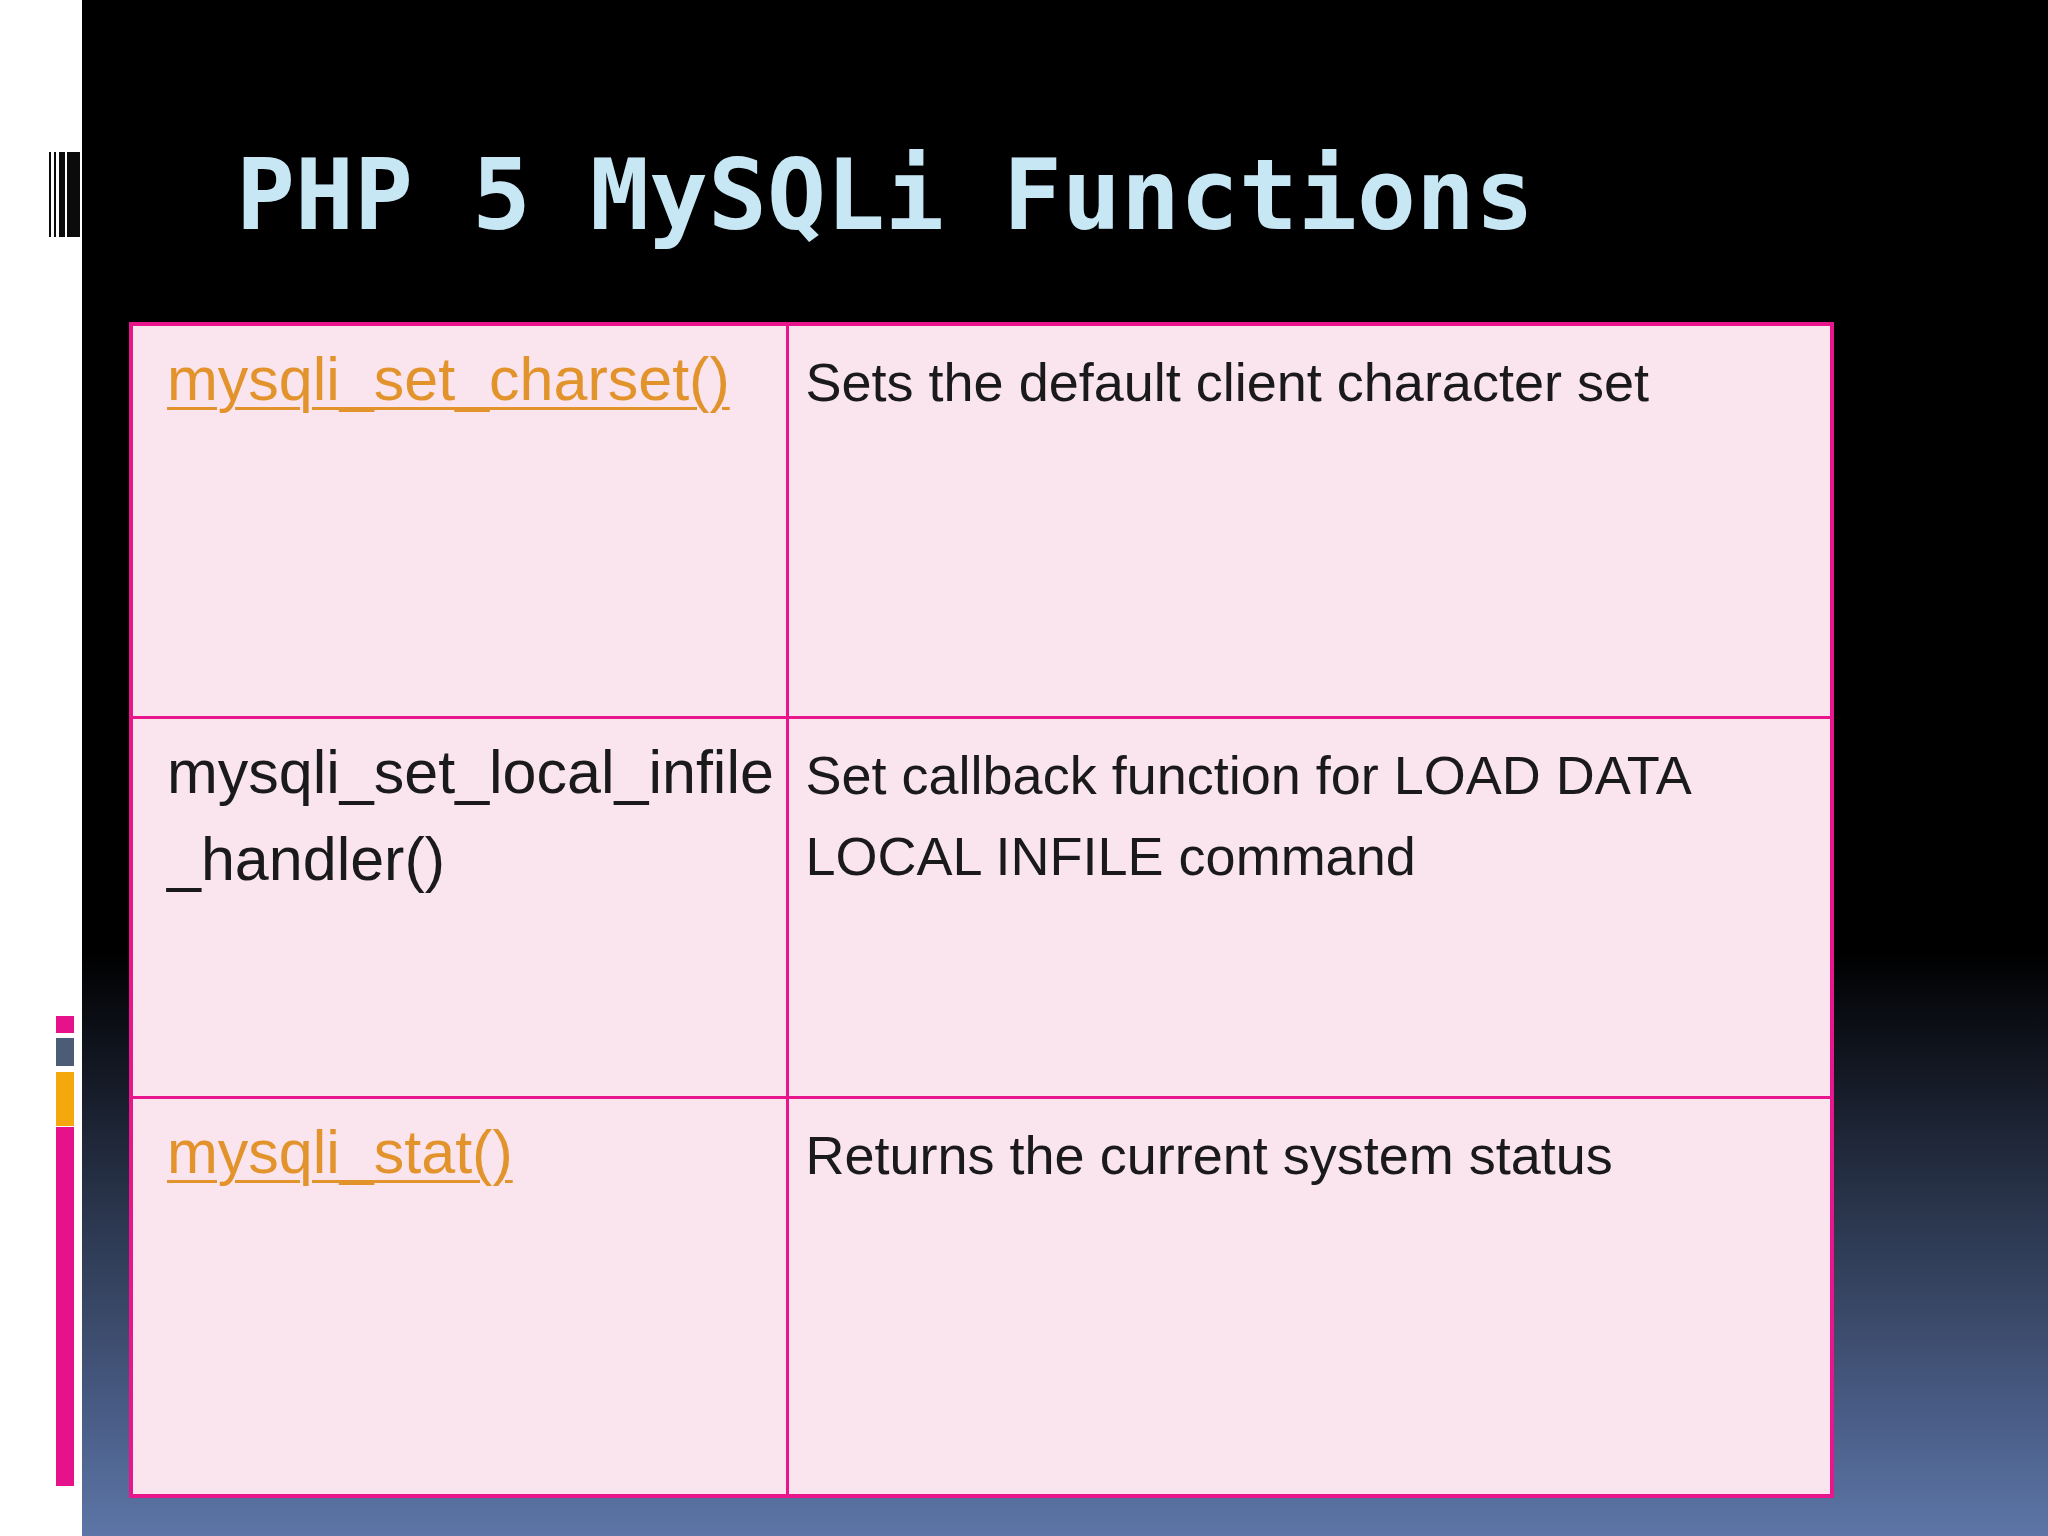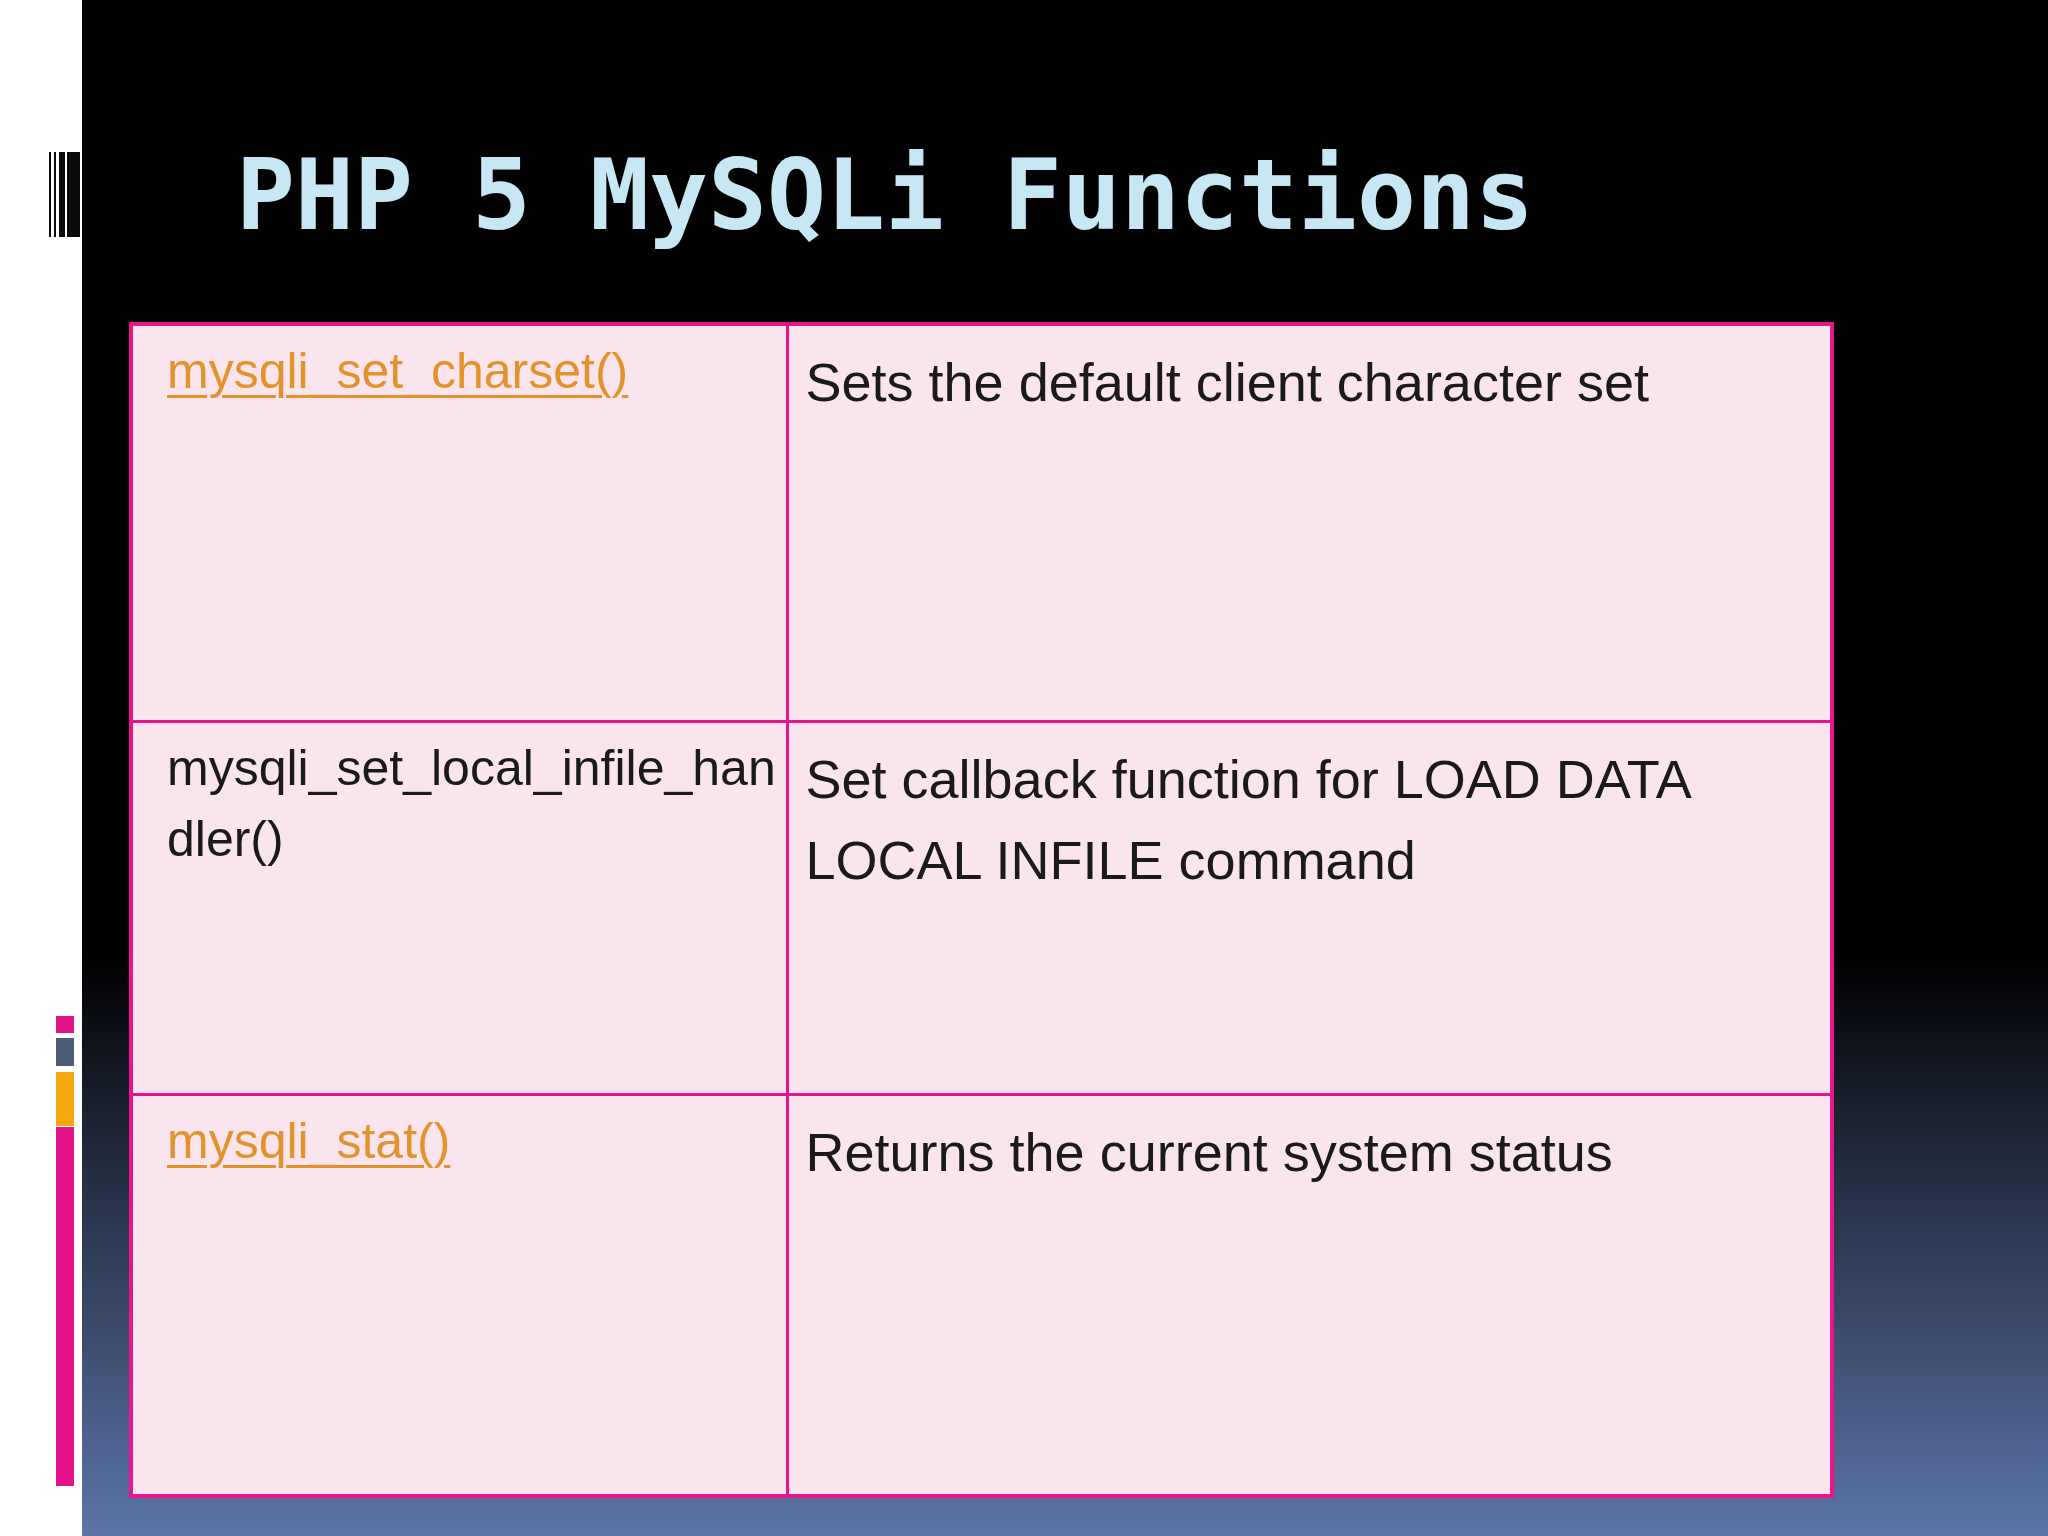--- a/index.html
+++ b/index.html
@@ -53,21 +53,21 @@
     background:#fae4ee;
     text-align:left;
   }
   .fn-table th{
     font-size:70px;font-weight:700;color:#0f0f0f;
     line-height:1.2;
   }
   th.h-fn{padding:15px 10px 0 34px;}
   th.h-desc{padding:15px 24px 0 17px;}
   td.fn-cell{
-    font-size:50px;line-height:1.42;color:#1a1a1a;
+    font-size:61px;line-height:1.42;color:#1a1a1a;
     padding:10px 4px 0 34px;
     word-break:break-all;
   }
   td.desc-cell{
     font-size:54px;line-height:1.5;color:#1a1a1a;
     padding:16px 24px 0 17px;
   }
   .fn-link{
     color:#e2932c;
     text-decoration:underline;

